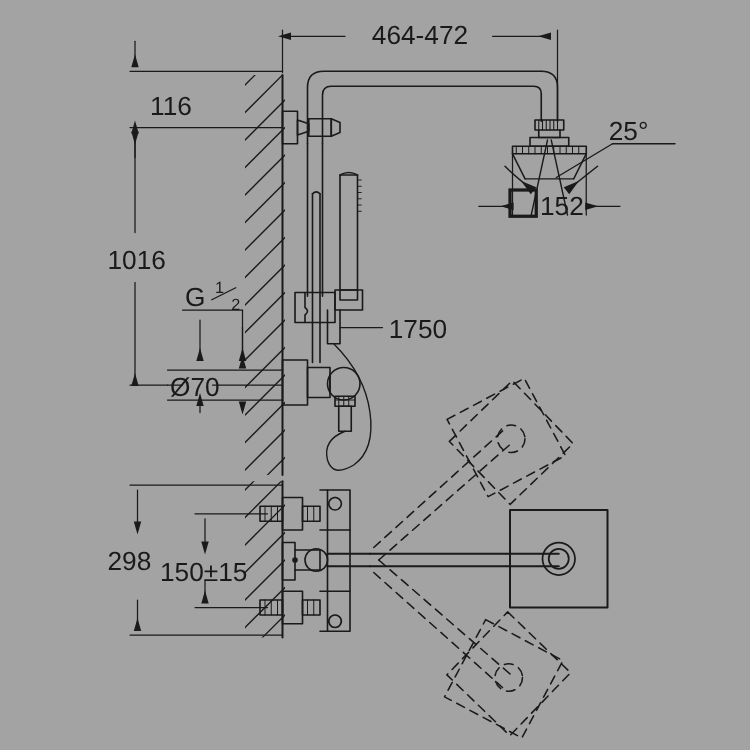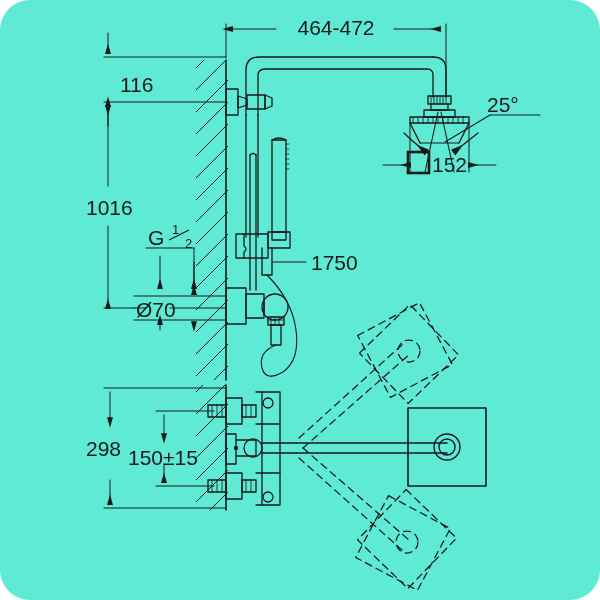--- a/index.html
+++ b/index.html
@@ -1,18 +1,18 @@
 <!DOCTYPE html>
 <html><head>
 <meta charset="utf-8">
 <style>
   html,body{margin:0;padding:0;background:#ffffff;}
   body{width:600px;height:600px;overflow:hidden;
        font-family:"Liberation Sans","DejaVu Sans",sans-serif;color:#1a1a1a;}
-  #stage{position:relative;width:600px;height:600px;background:#5eead4;border-radius:30px;}
+  #stage{position:relative;width:600px;height:600px;background:#a3a3a3;}
   #dwg{position:absolute;left:0;top:0;width:600px;height:600px;}
 </style>
 </head>
 <body>
 
 <div id="stage">
 <svg id="dwg" viewBox="0 0 600 600" xmlns="http://www.w3.org/2000/svg">
 
   <defs>
     <marker id="arrIn" viewBox="0 0 12 8" refX="11" refY="4" markerWidth="11" markerHeight="7" orient="auto-start-reverse">

